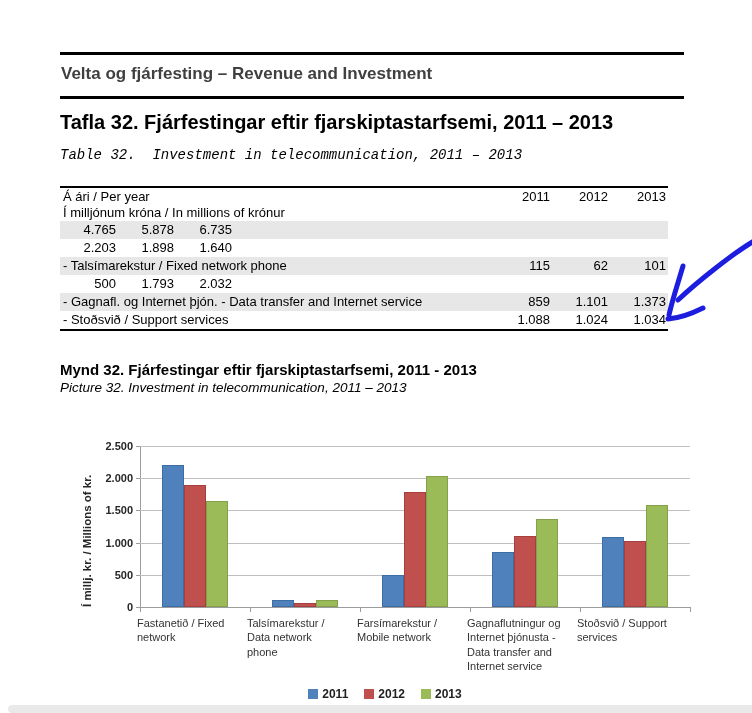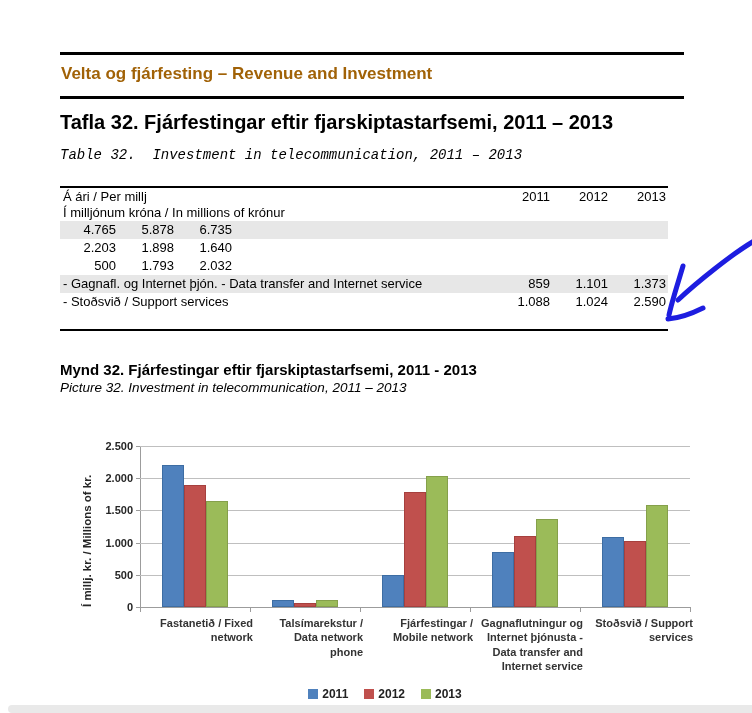--- a/index.html
+++ b/index.html
@@ -1,19 +1,19 @@
 <!DOCTYPE html>
 <html><head>
 <meta charset="utf-8">
 <style>
   html,body{margin:0;padding:0;background:#fff;}
   #page{position:relative;width:752px;height:713px;background:#fff;overflow:hidden;
         font-family:"Liberation Sans",sans-serif;color:#000;}
   .rule{position:absolute;background:#000;}
-  .sec-title{position:absolute;left:61px;top:64px;font-size:17px;font-weight:bold;color:#a16207;}
+  .sec-title{position:absolute;left:61px;top:64px;font-size:17px;font-weight:bold;color:#404040;}
   .tbl-title{position:absolute;left:60px;top:111px;font-size:20px;font-weight:bold;}
   .tbl-sub{position:absolute;left:60px;top:147px;font-size:14px;font-style:italic;white-space:pre-wrap;font-family:Liberation Mono, monospace;}
   .fig-title{position:absolute;left:60px;top:361px;font-size:15px;font-weight:bold;}
   .fig-sub{position:absolute;left:60px;top:380px;font-size:13.5px;font-style:italic;}
 
   
   #ptable{position:absolute;left:60px;top:188px;width:608px;font-size:13px;}
   .trow{display:flex;align-items:center;height:18px;line-height:18px;}
   .trow.hdr1{height:17px;}
   .trow.hdr2{height:16px;}
@@ -25,21 +25,21 @@
   #chart{position:absolute;left:75px;top:435px;width:620px;height:272px;}
   #plot{position:absolute;left:65px;top:11px;width:550px;height:161px;}
   .gridline{position:absolute;left:0;width:550px;height:1px;background:#BFBFBF;}
   .yaxis{position:absolute;left:65px;top:11px;width:1px;height:162px;background:#9c9c9c;}
   .xaxis{position:absolute;left:65px;top:172px;width:551px;height:1px;background:#9c9c9c;}
   .ytick{position:absolute;width:4px;height:1px;background:#9c9c9c;left:61px;}
   .xtick{position:absolute;width:1px;height:4px;background:#9c9c9c;top:173px;}
   .ylab{position:absolute;left:4px;width:54px;text-align:right;font-size:11px;font-weight:bold;
         color:#262626;transform:translateY(-50%);}
   .bar{position:absolute;width:22px;}
-  .xlab{position:absolute;width:116px;top:181px;text-align:right;font-size:11px;font-weight:bold;
+  .xlab{position:absolute;width:116px;top:181px;text-align:left;font-size:11px;font-weight:normal;
         color:#333;line-height:1.3;white-space:pre-line;}
   #ylabel-title{position:absolute;left:6px;top:11px;height:161px;display:flex;align-items:center;
         writing-mode:vertical-rl;transform:rotate(180deg);font-size:11.5px;font-weight:bold;color:#262626;}
   #legend{position:absolute;left:0;top:252px;width:620px;display:flex;justify-content:center;gap:16px;
         font-size:12px;font-weight:bold;color:#222;align-items:center;}
   .leg-item{display:flex;align-items:center;gap:4px;}
   .leg-swatch{width:10px;height:10px;display:inline-block;}
 
   
   #arrow{position:absolute;left:630px;top:228px;}
@@ -57,54 +57,60 @@
   <div class="sec-title">Velta og fjárfesting – Revenue and Investment</div>
   <div class="rule" style="left:60px;top:96px;width:624px;height:3px;"></div>
 
   <div class="tbl-title">Tafla 32. Fjárfestingar eftir fjarskiptastarfsemi, 2011 – 2013</div>
   <div class="tbl-sub">Table 32.  Investment in telecommunication, 2011 – 2013</div>
 
   <div class="rule" style="left:60px;top:186px;width:608px;height:1.5px;"></div>
 
   <div id="ptable">
     <div class="trow hdr1">
-      <div class="tlabel">Á ári / Per millj</div>
+      <div class="tlabel">Á ári / Per year</div>
     <div class="tval">2011</div>
         <div class="tval">2012</div>
         <div class="tval">2013</div>
       </div>
   <div class="trow hdr2">
         <div class="tlabel">Í milljónum króna / In millions of krónur</div>
       </div>
       <div class="trow shaded">
         <div class="tval">4.765</div>
         <div class="tval">5.878</div>
         <div class="tval">6.735</div>
       </div>
       <div class="trow">
         <div class="tval">2.203</div>
         <div class="tval">1.898</div>
         <div class="tval">1.640</div>
       </div>
+      <div class="trow shaded">
+        <div class="tlabel">- Talsímarekstur / Fixed network phone</div>
+        <div class="tval">115</div>
+        <div class="tval">62</div>
+        <div class="tval">101</div>
+      </div>
       <div class="trow">
         <div class="tval">500</div>
         <div class="tval">1.793</div>
         <div class="tval">2.032</div>
       </div>
       <div class="trow shaded">
         <div class="tlabel">- Gagnafl. og Internet þjón. - Data transfer and Internet service</div>
         <div class="tval">859</div>
         <div class="tval">1.101</div>
         <div class="tval">1.373</div>
       </div>
       <div class="trow">
         <div class="tlabel">- Stoðsvið / Support services</div>
         <div class="tval">1.088</div>
         <div class="tval">1.024</div>
-        <div class="tval">2.590</div>
+        <div class="tval">1.034</div>
       </div>
     </div>
 
   <div class="rule" style="left:60px;top:329px;width:608px;height:2px;"></div>
 
   <div class="fig-title">Mynd 32. Fjárfestingar eftir fjarskiptastarfsemi, 2011 - 2013</div>
   <div class="fig-sub">Picture 32. Investment in telecommunication, 2011 – 2013</div>
 
   <div id="chart">
     <div id="ylabel-title">Í millj. kr. / Millions of kr.</div>
@@ -158,21 +164,21 @@
       <div class="ylab" style="top: 43.2px;">2.000</div>
       <div class="ytick" style="top: 11px;"></div>
       <div class="ylab" style="top: 11px;">2.500</div>
       <div class="xlab" style="left: 62px;">Fastanetið / Fixed
 network</div>
       <div class="xtick" style="left: 65px;"></div>
       <div class="xlab" style="left: 172px;">Talsímarekstur /
 Data network
 phone</div>
       <div class="xtick" style="left: 175px;"></div>
-      <div class="xlab" style="left: 282px;">Fjárfestingar /
+      <div class="xlab" style="left: 282px;">Farsímarekstur /
 Mobile network</div>
       <div class="xtick" style="left: 285px;"></div>
       <div class="xlab" style="left: 392px;">Gagnaflutningur og
 Internet þjónusta -
 Data transfer and
 Internet service</div>
       <div class="xtick" style="left: 395px;"></div>
       <div class="xlab" style="left: 502px;">Stoðsvið / Support
 services</div>
       <div class="xtick" style="left: 505px;"></div>

